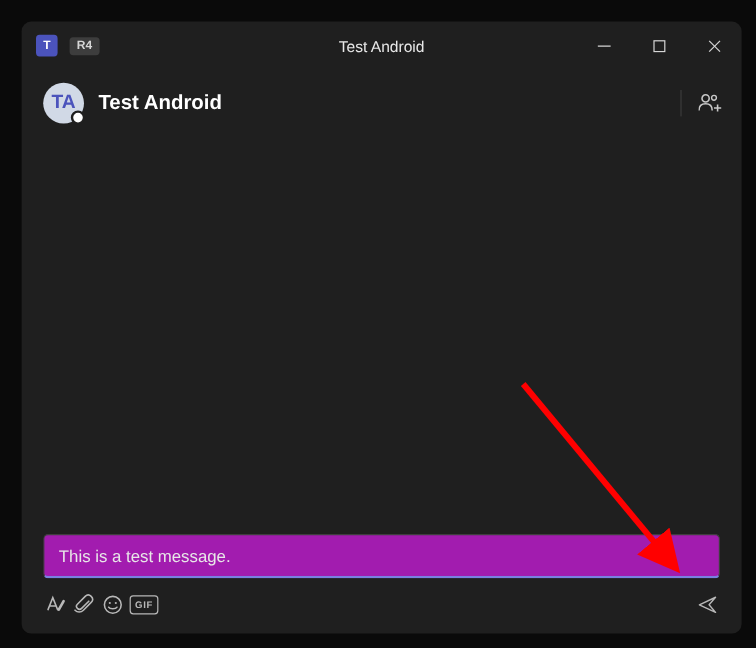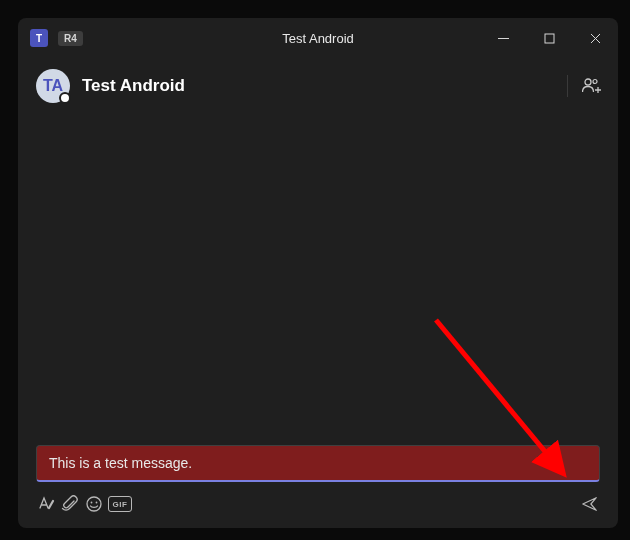--- a/index.html
+++ b/index.html
@@ -130,21 +130,21 @@
   }
   
   .chat-body {
     flex: 1;
   }
   
   .compose-wrap {
     padding: 0 18px 4px 18px;
   }
   .compose-box {
-    background: #7f1d1d;
+    background: #a21caf;
     border: 1px solid #3f3f3f;
     border-radius: 4px;
     padding: 9px 12px;
     color: #e8e8e8;
     font-size: 14px;
     border-bottom: 2px solid #7a80e0;
   }
   
   .toolbar {
     display: flex;

